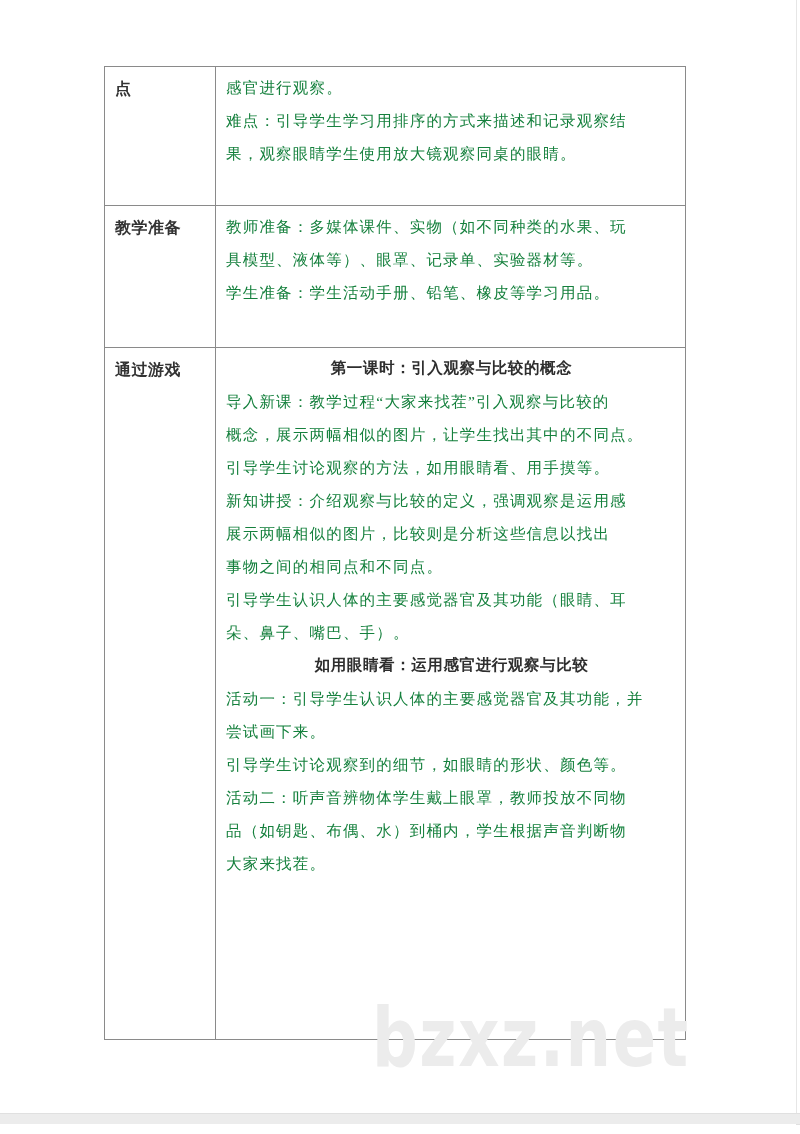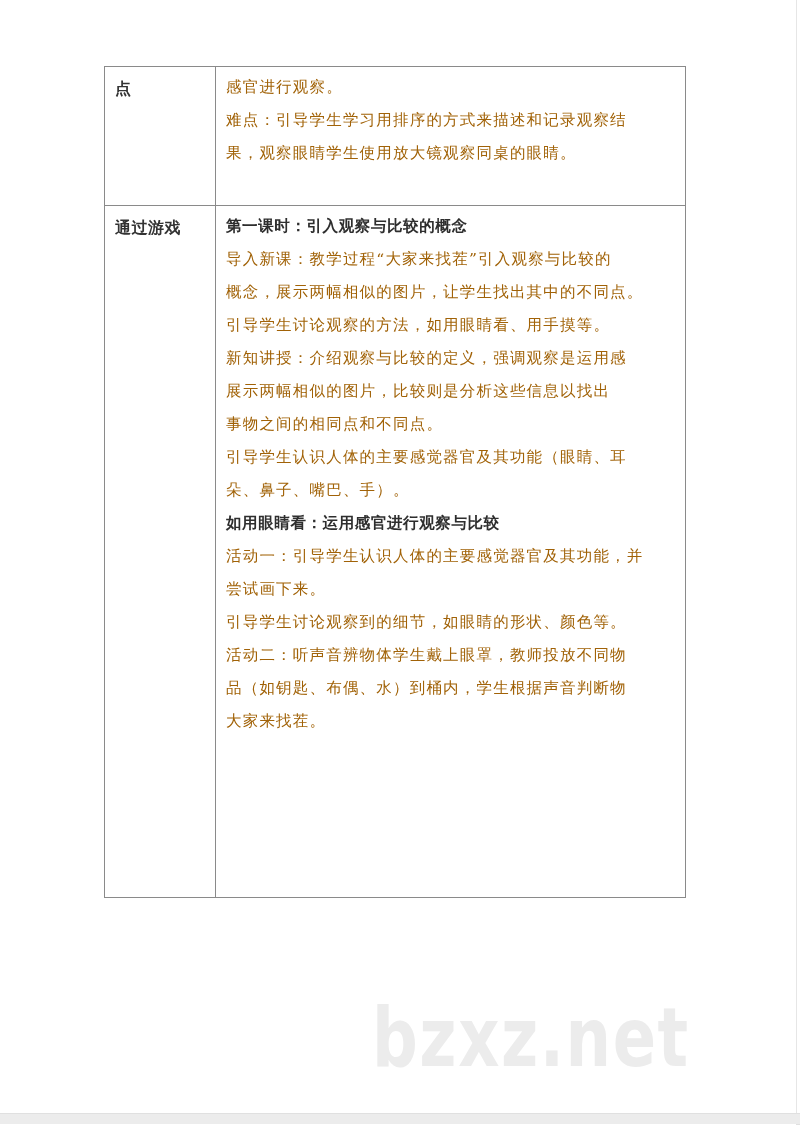--- a/index.html
+++ b/index.html
@@ -63,29 +63,31 @@
       font-size: 16px;
       color: #333333;
       letter-spacing: 0.5px;
     }
     td.content {
       padding: 4px 8px 6px 10px !important;
     }
     .line {
       font-size: 15.5px;
       line-height: 33px;
-      color: #a16207;
+      color: #15803d;
       letter-spacing: 1.2px;
       margin: 0;
+      font-family: Liberation Serif, serif;
     }
     .line.bold {
       font-family: "DejaVu Sans", "Liberation Sans", sans-serif;
       font-weight: bold;
       color: #2e2e2e;
       letter-spacing: 0.6px;
+      text-align: center;
     }
     .row-1 td { height: 126px; }
     .row-2 td { height: 129px; }
     .row-3 td { height: 679px; }
     .watermark {
       position: absolute;
       left: 372px;
       top: 990px;
       font-family: "DejaVu Sans", "Liberation Sans", sans-serif;
       font-weight: bold;
@@ -105,20 +107,28 @@
   <table class="plan">
     <tbody>
       <tr class="row-1">
         <td class="label">点</td>
         <td class="content">
           <p class="line">感官进行观察。</p>
           <p class="line">难点：引导学生学习用排序的方式来描述和记录观察结</p>
           <p class="line">果，观察眼睛学生使用放大镜观察同桌的眼睛。</p>
         </td>
       </tr>
+      <tr class="row-2">
+        <td class="label">教学准备</td>
+        <td class="content">
+          <p class="line">教师准备：多媒体课件、实物（如不同种类的水果、玩</p>
+          <p class="line">具模型、液体等）、眼罩、记录单、实验器材等。</p>
+          <p class="line">学生准备：学生活动手册、铅笔、橡皮等学习用品。</p>
+        </td>
+      </tr>
       <tr class="row-3">
         <td class="label">通过游戏</td>
         <td class="content">
           <p class="line bold">第一课时：引入观察与比较的概念</p>
           <p class="line">导入新课：教学过程“大家来找茬”引入观察与比较的</p>
           <p class="line">概念，展示两幅相似的图片，让学生找出其中的不同点。</p>
           <p class="line">引导学生讨论观察的方法，如用眼睛看、用手摸等。</p>
           <p class="line">新知讲授：介绍观察与比较的定义，强调观察是运用感</p>
           <p class="line">展示两幅相似的图片，比较则是分析这些信息以找出</p>
           <p class="line">事物之间的相同点和不同点。</p>

